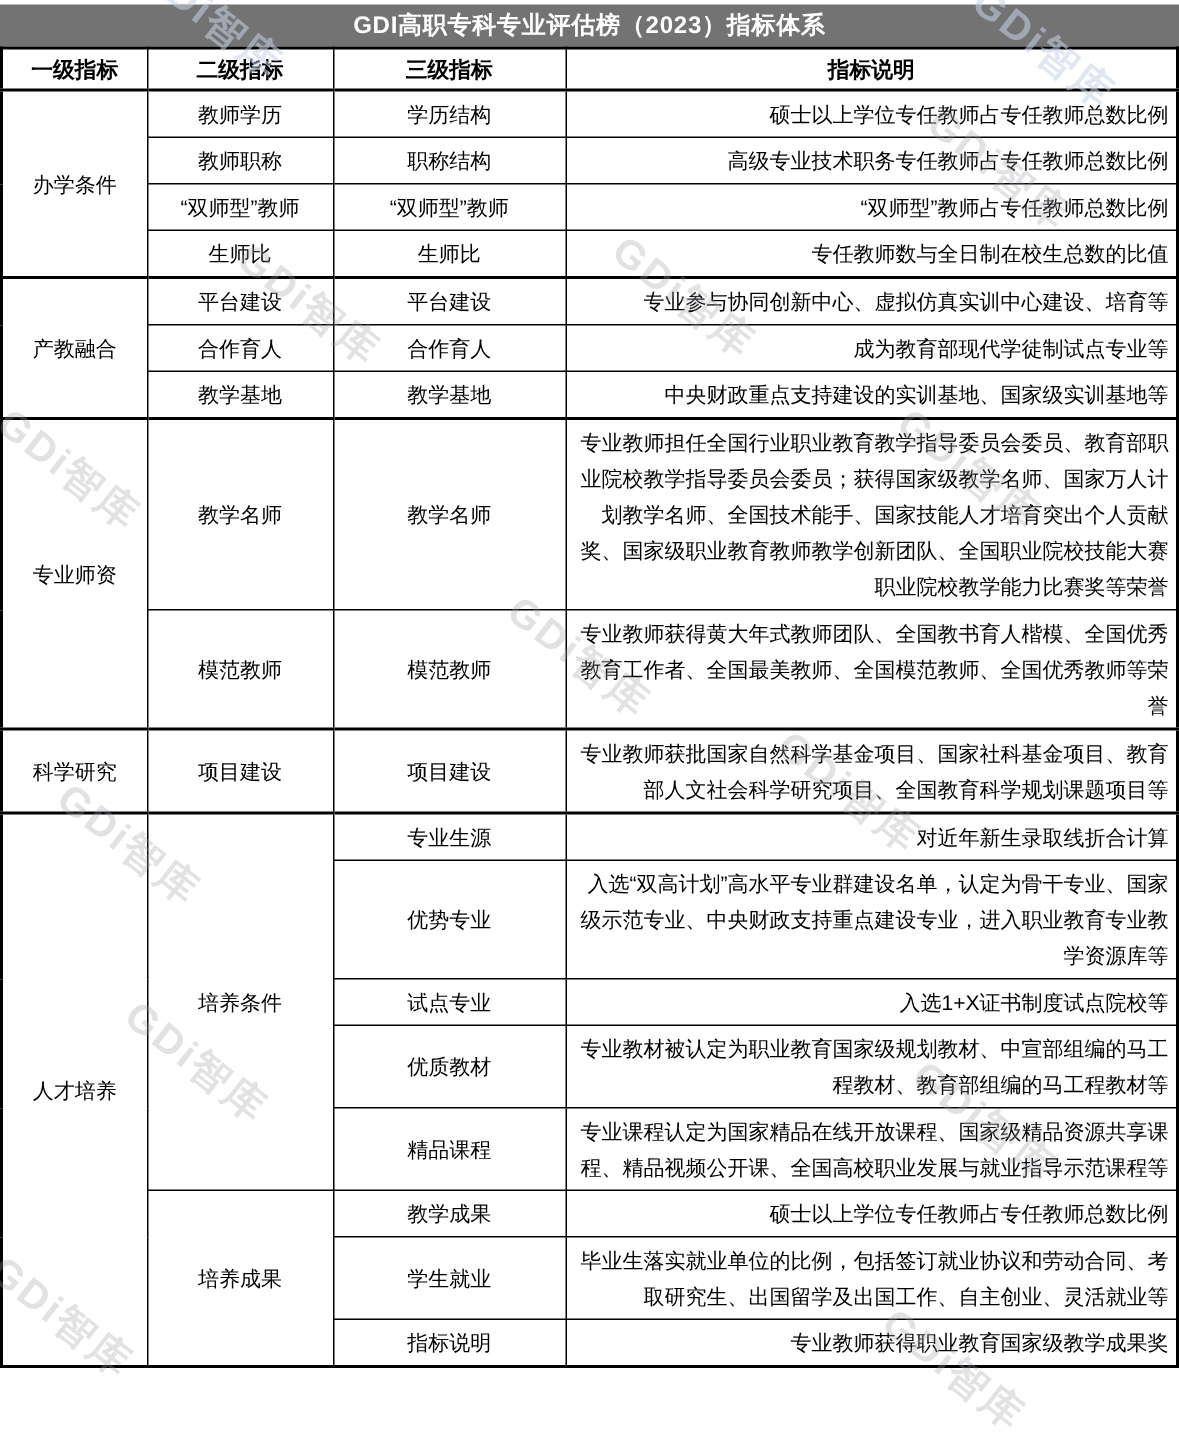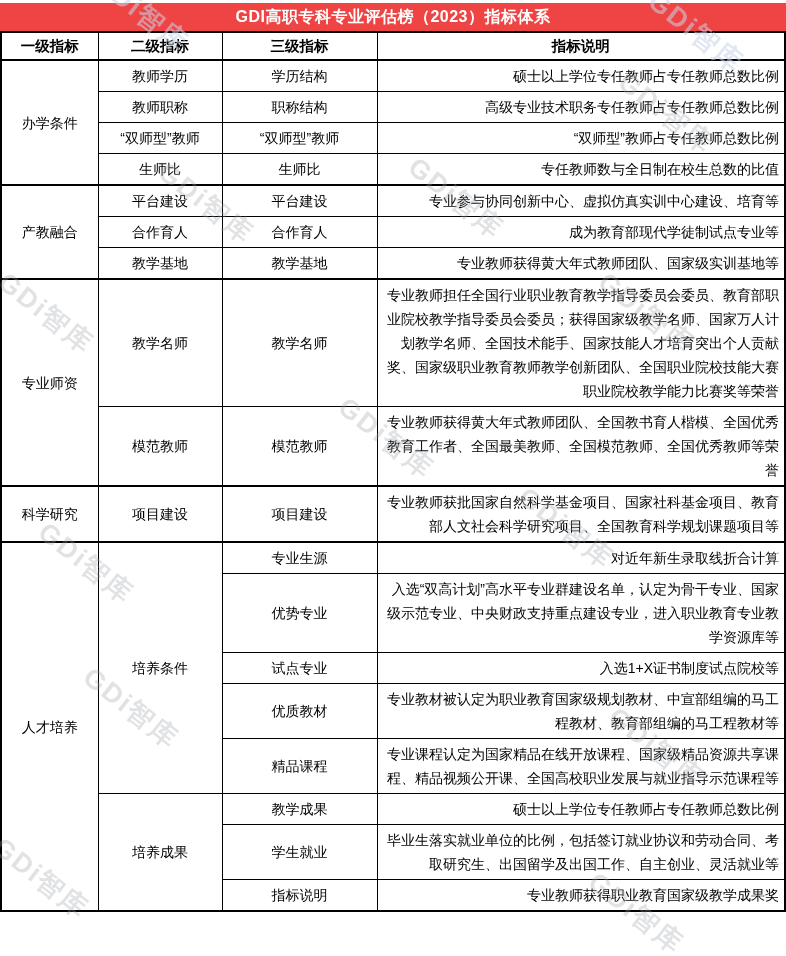--- a/index.html
+++ b/index.html
@@ -87,21 +87,21 @@
     transform: rotate(38deg);
     white-space: nowrap;
   }
   .wm.on-blue { color: #c9d4e8; opacity: 0.55; }
 </style>
 </head>
 <body>
 
 <div class="page">
 
-  <div class="title-bar" style="background: #ef4444; color: rgb(255, 255, 255);">
+  <div class="title-bar" style="background: #737373; color: rgb(255, 255, 255);">
     <span>GDI高职专科专业评估榜（2023）指标体系</span>
   </div>
 
   <table class="indicator-table">
     <colgroup>
       <col class="c1">
         <col class="c2">
         <col class="c3">
         <col class="c4">
     </colgroup>
@@ -142,21 +142,21 @@
           <td class="desc">专业参与协同创新中心、虚拟仿真实训中心建设、培育等</td>
         </tr>
         <tr>
           <td class="l2" rowspan="1">合作育人</td>
           <td class="l3">合作育人</td>
           <td class="desc">成为教育部现代学徒制试点专业等</td>
         </tr>
         <tr>
           <td class="l2" rowspan="1">教学基地</td>
           <td class="l3">教学基地</td>
-          <td class="desc">专业教师获得黄大年式教师团队、国家级实训基地等</td>
+          <td class="desc">中央财政重点支持建设的实训基地、国家级实训基地等</td>
         </tr>
         <tr class="section-start">
           <td class="l1" rowspan="2">专业师资</td>
           <td class="l2" rowspan="1">教学名师</td>
           <td class="l3">教学名师</td>
           <td class="desc">专业教师担任全国行业职业教育教学指导委员会委员、教育部职业院校教学指导委员会委员；获得国家级教学名师、国家万人计划教学名师、全国技术能手、国家技能人才培育突出个人贡献奖、国家级职业教育教师教学创新团队、全国职业院校技能大赛职业院校教学能力比赛奖等荣誉</td>
         </tr>
         <tr>
           <td class="l2" rowspan="1">模范教师</td>
           <td class="l3">模范教师</td>

